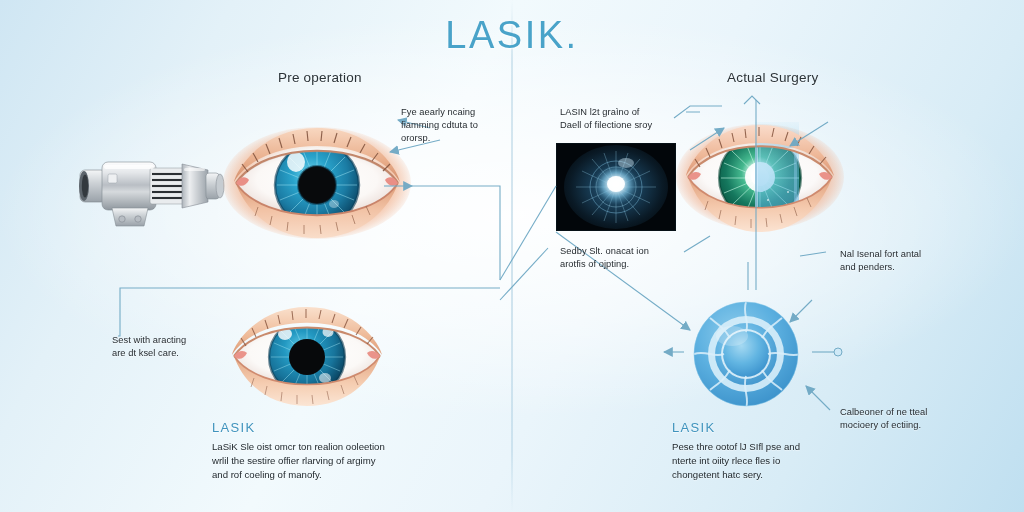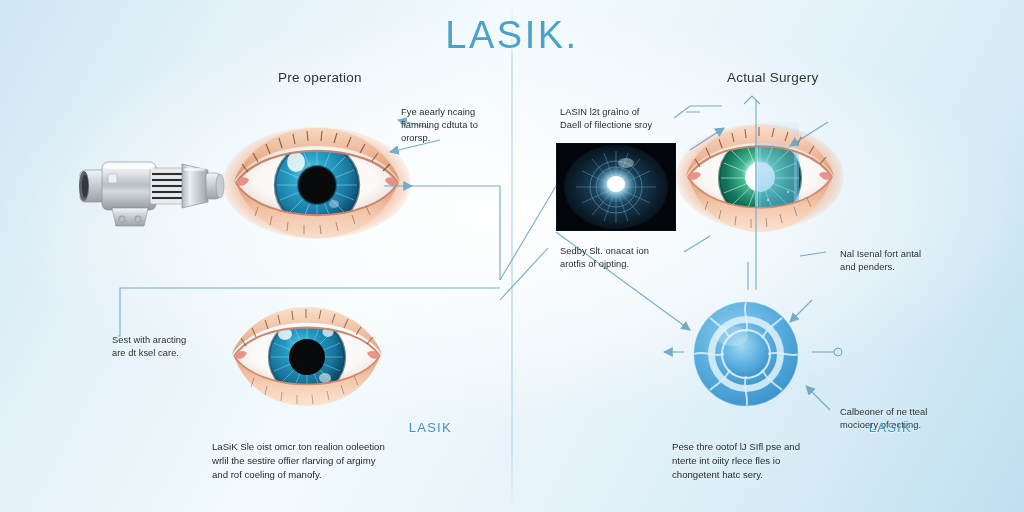--- a/index.html
+++ b/index.html
@@ -34,21 +34,21 @@
     margin-left:20px;
   }
   .anno{
     position:absolute;font-size:9.3px;line-height:13.2px;color:#262c31;
     letter-spacing:0.05px;
     text-shadow:0 1px 1px rgba(255,255,255,0.65);
   }
   .caption{position:absolute;text-align:left;}
   .caption .cap-title{
     font-size:13px;color:#3f93bd;letter-spacing:1.3px;
-    text-align:right;margin-bottom:5px;font-weight:400;
+    text-align:left;margin-bottom:5px;font-weight:400;
     text-shadow:0 1px 1px rgba(255,255,255,0.8);
   }
   .caption .cap-body{
     font-size:9.6px;line-height:14.2px;color:#222a2f;
     text-shadow:0 1px 1px rgba(255,255,255,0.6);
   }
   
   .layer{position:absolute;left:0;top:0;width:1024px;height:512px;}
   .imgbox{position:absolute;}
 </style>

